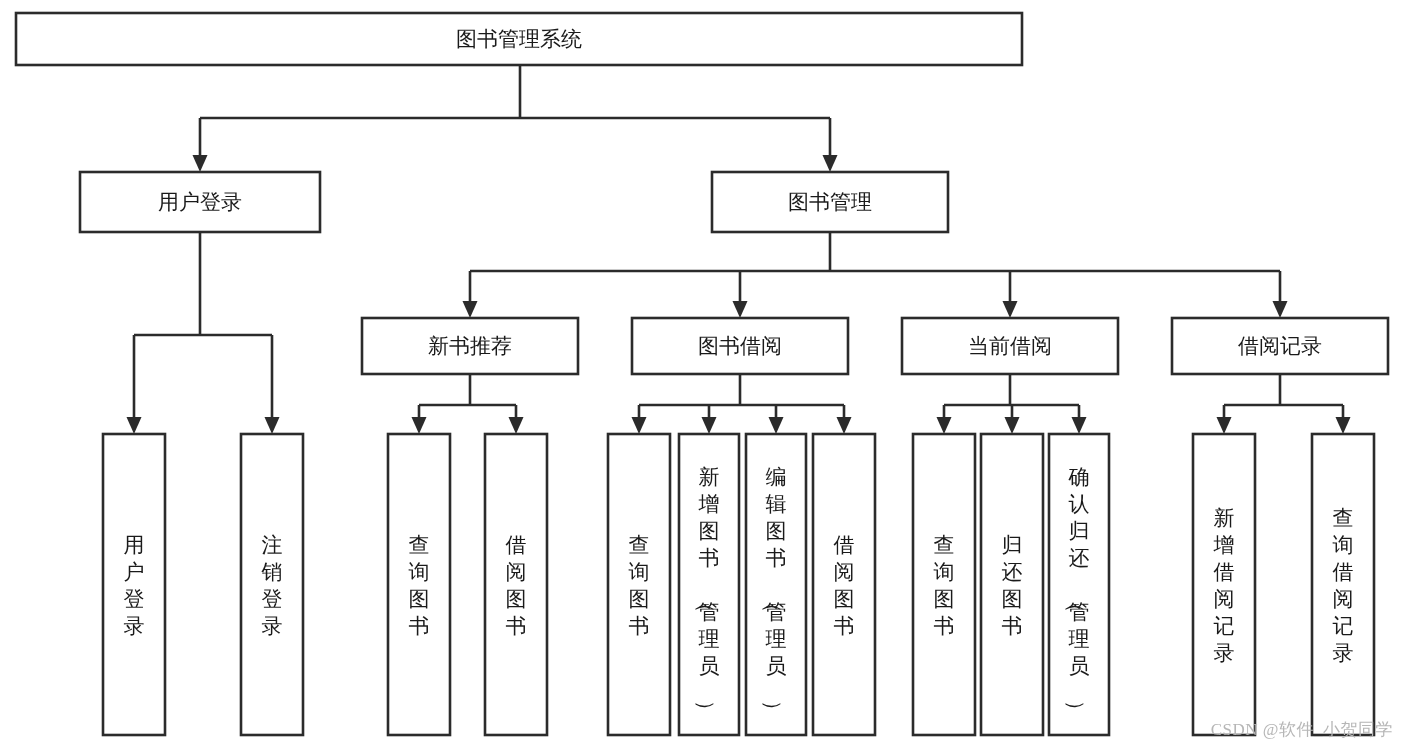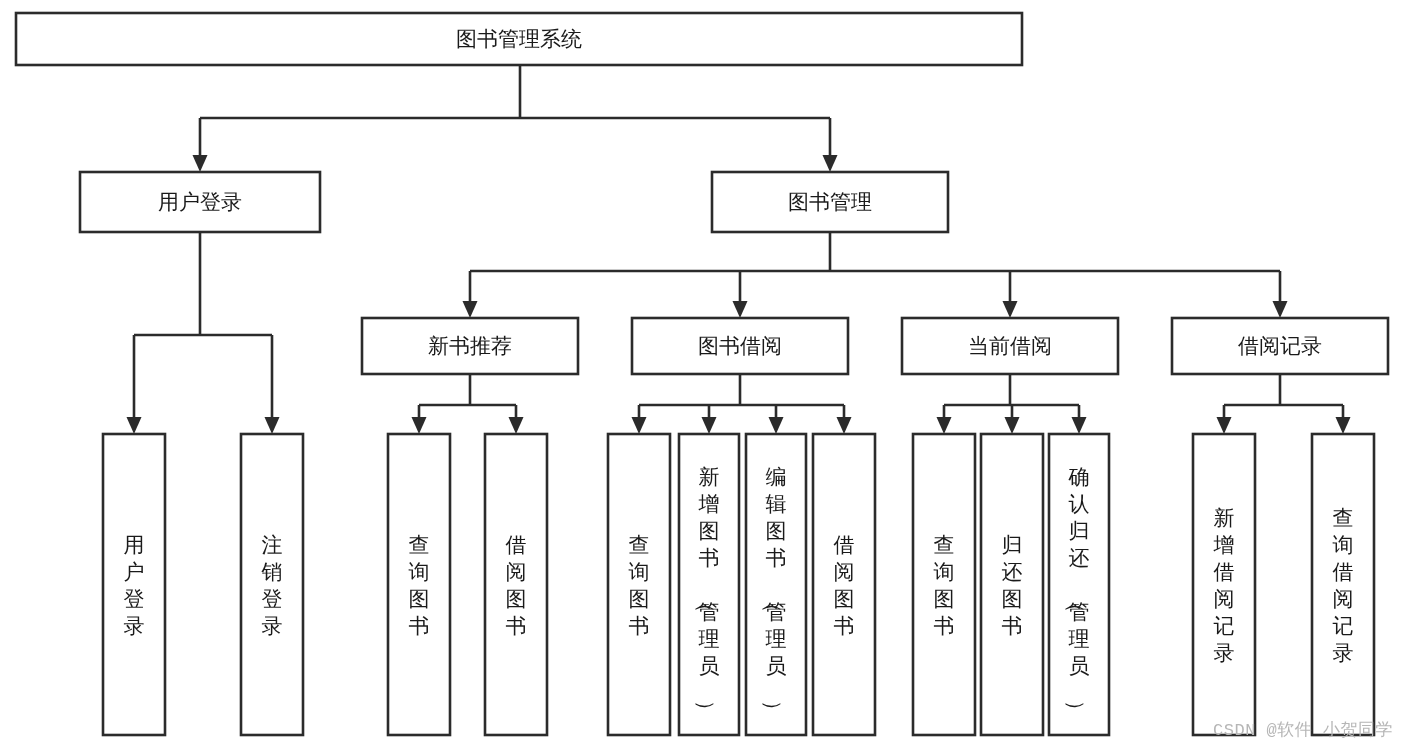--- a/index.html
+++ b/index.html
@@ -51,21 +51,21 @@
     font-family: "Liberation Sans", "DejaVu Sans", sans-serif;
     font-size: 21px;
     fill: #1a1a1a;
     text-anchor: middle;
     white-space: pre;
   }
   .watermark {
     position: absolute;
     right: 12px;
     bottom: 6px;
-    font-family: Liberation Mono, monospace;
+    font-family: Liberation Serif, serif;
     font-size: 17px;
     color: #b6b6b6;
     letter-spacing: 0.5px;
     user-select: none;
     pointer-events: none;
   }
 </style>
 </head>
 <body>
 

